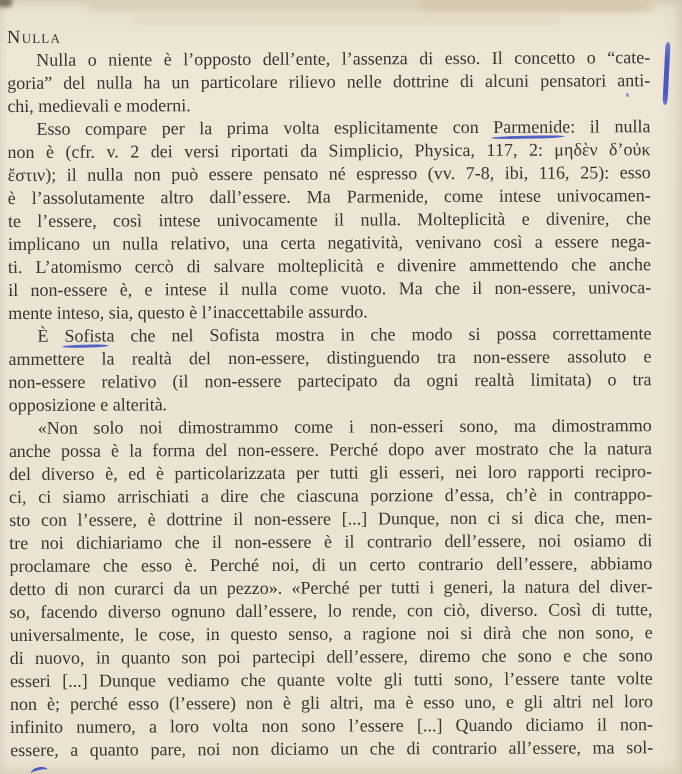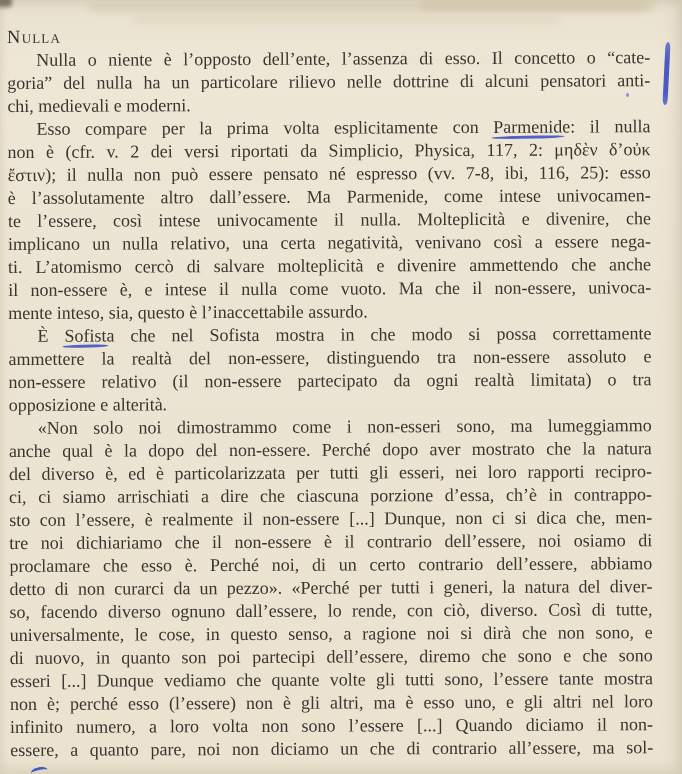--- a/index.html
+++ b/index.html
@@ -81,32 +81,32 @@
       <div class="line just"><span>è l’assolutamente altro dall’essere. Ma Parmenide, come intese univocamen-</span></div>
       <div class="line just"><span>te l’essere, così intese univocamente il nulla. Molteplicità e divenire, che</span></div>
       <div class="line just"><span>implicano un nulla relativo, </span><span class="it">una certa</span><span> negatività, venivano così a essere nega-</span></div>
       <div class="line just"><span>ti. L’atomismo cercò di salvare molteplicità e divenire ammettendo che anche</span></div>
       <div class="line just"><span>il non-essere è, e intese il nulla come </span><span class="it">vuoto</span><span>. Ma che il non-essere, univoca-</span></div>
       <div class="line"><span>mente inteso, sia, questo è l’inaccettabile assurdo.</span></div>
       <div class="line indent just"><span>È </span><span class="pen-underline">Sofista</span><span> che nel </span><span class="it">Sofista</span><span> mostra in che modo si possa correttamente</span></div>
       <div class="line just"><span>ammettere la realtà del non-essere, distinguendo tra non-essere assoluto e</span></div>
       <div class="line just"><span>non-essere relativo (il non-essere partecipato da ogni realtà limitata) o tra</span></div>
       <div class="line"><span>opposizione e alterità.</span></div>
-      <div class="line indent just"><span>«Non solo noi dimostrammo come i </span><span class="it">non-esseri sono</span><span>, ma lumeggiammo</span></div>
-      <div class="line just"><span>anche qual è la dopo del </span><span class="it">non-essere</span><span>. Perché dopo aver mostrato che la natura</span></div>
+      <div class="line indent just"><span>«Non solo noi dimostrammo come i </span><span class="it">non-esseri sono</span><span>, ma dimostrammo</span></div>
+      <div class="line just"><span>anche possa è la forma del </span><span class="it">non-essere</span><span>. Perché dopo aver mostrato che la natura</span></div>
       <div class="line just"><span>del </span><span class="it">diverso è</span><span>, ed è particolarizzata per tutti gli esseri, nei loro rapporti recipro-</span></div>
       <div class="line just"><span>ci, ci siamo arrischiati a dire che ciascuna porzione d’essa, ch’è in contrappo-</span></div>
-      <div class="line just"><span>sto con l’</span><span class="it">essere</span><span>, è realmente il </span><span class="it">non-essere</span><span> [...] Dunque, non ci si dica che, men-</span></div>
+      <div class="line just"><span>sto con l’</span><span class="it">essere</span><span>, è dottrine il </span><span class="it">non-essere</span><span> [...] Dunque, non ci si dica che, men-</span></div>
       <div class="line just"><span>tre noi dichiariamo che il </span><span class="it">non-essere</span><span> è il contrario dell’</span><span class="it">essere</span><span>, noi osiamo di</span></div>
       <div class="line just"><span>proclamare che esso è. Perché noi, di un certo contrario dell’essere, abbiamo</span></div>
       <div class="line just"><span>detto di non curarci da un pezzo». «Perché per tutti i generi, la natura del </span><span class="it">diver-</span></div>
       <div class="line just"><span class="it">so</span><span>, facendo diverso ognuno dall’</span><span class="it">essere</span><span>, lo rende, con ciò, diverso. Così di tutte,</span></div>
       <div class="line just"><span>universalmente, le cose, in questo senso, a ragione noi si dirà che non </span><span class="it">sono</span><span>, e</span></div>
       <div class="line just"><span>di nuovo, in quanto son poi partecipi dell’</span><span class="it">essere</span><span>, diremo che </span><span class="it">sono</span><span> e che sono</span></div>
-      <div class="line just"><span class="it">esseri</span><span> [...] Dunque vediamo che quante volte gli </span><span class="it">tutti sono</span><span>, l’</span><span class="it">essere</span><span> tante mostra</span></div>
+      <div class="line just"><span class="it">esseri</span><span> [...] Dunque vediamo che quante volte gli </span><span class="it">tutti sono</span><span>, l’</span><span class="it">essere</span><span> tante volte</span></div>
       <div class="line just"><span>non è; perché esso (l’</span><span class="it">essere</span><span>) non è gli </span><span class="it">altri</span><span>, ma è esso uno, e gli </span><span class="it">altri</span><span> nel loro</span></div>
       <div class="line just"><span>infinito numero, a loro volta non sono l’essere [...] Quando diciamo il </span><span class="it">non-</span></div>
       <div class="line just"><span class="it">essere</span><span>, a quanto pare, noi non diciamo un che di contrario all’</span><span class="it">essere</span><span>, ma sol-</span></div>
     </div>
 
   <div class="margin-stroke"></div>
   <div class="pen-speck"></div>
   <div class="pen-fragment"></div>
 </div>
 

